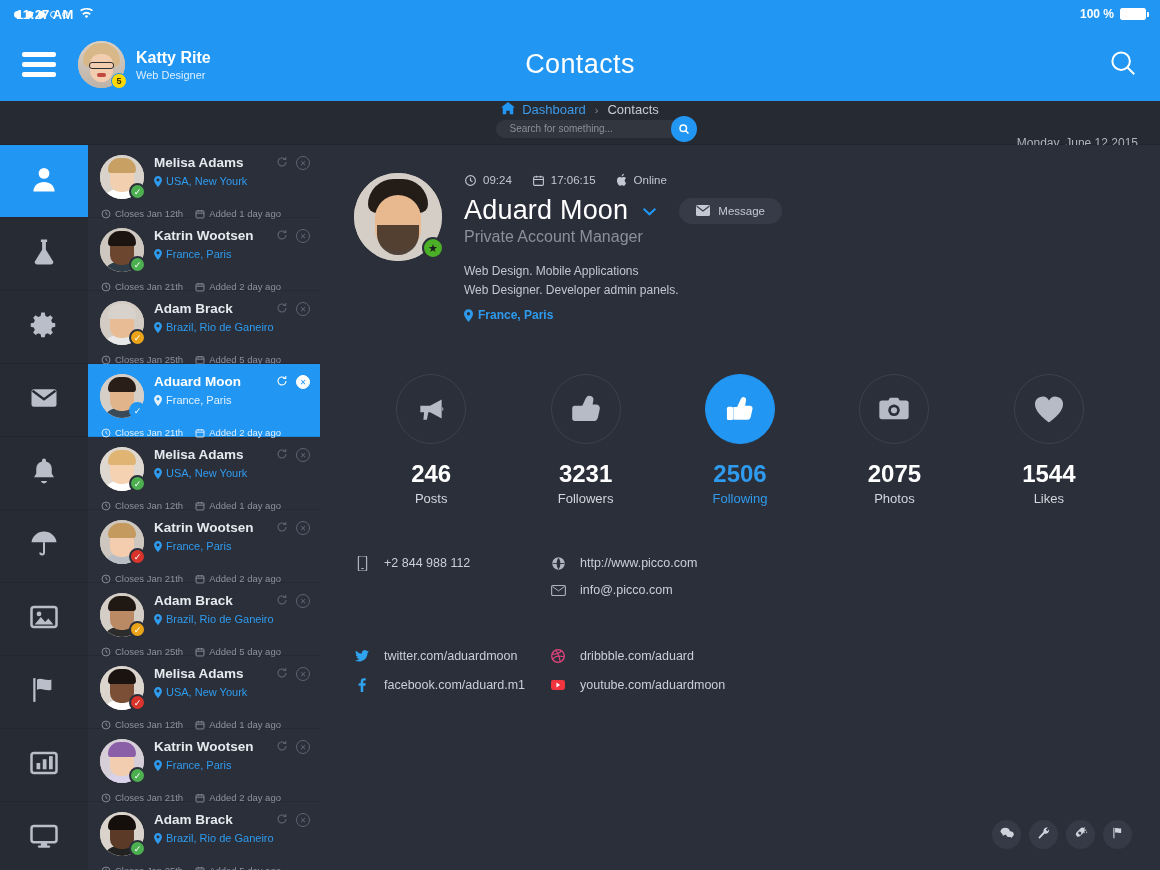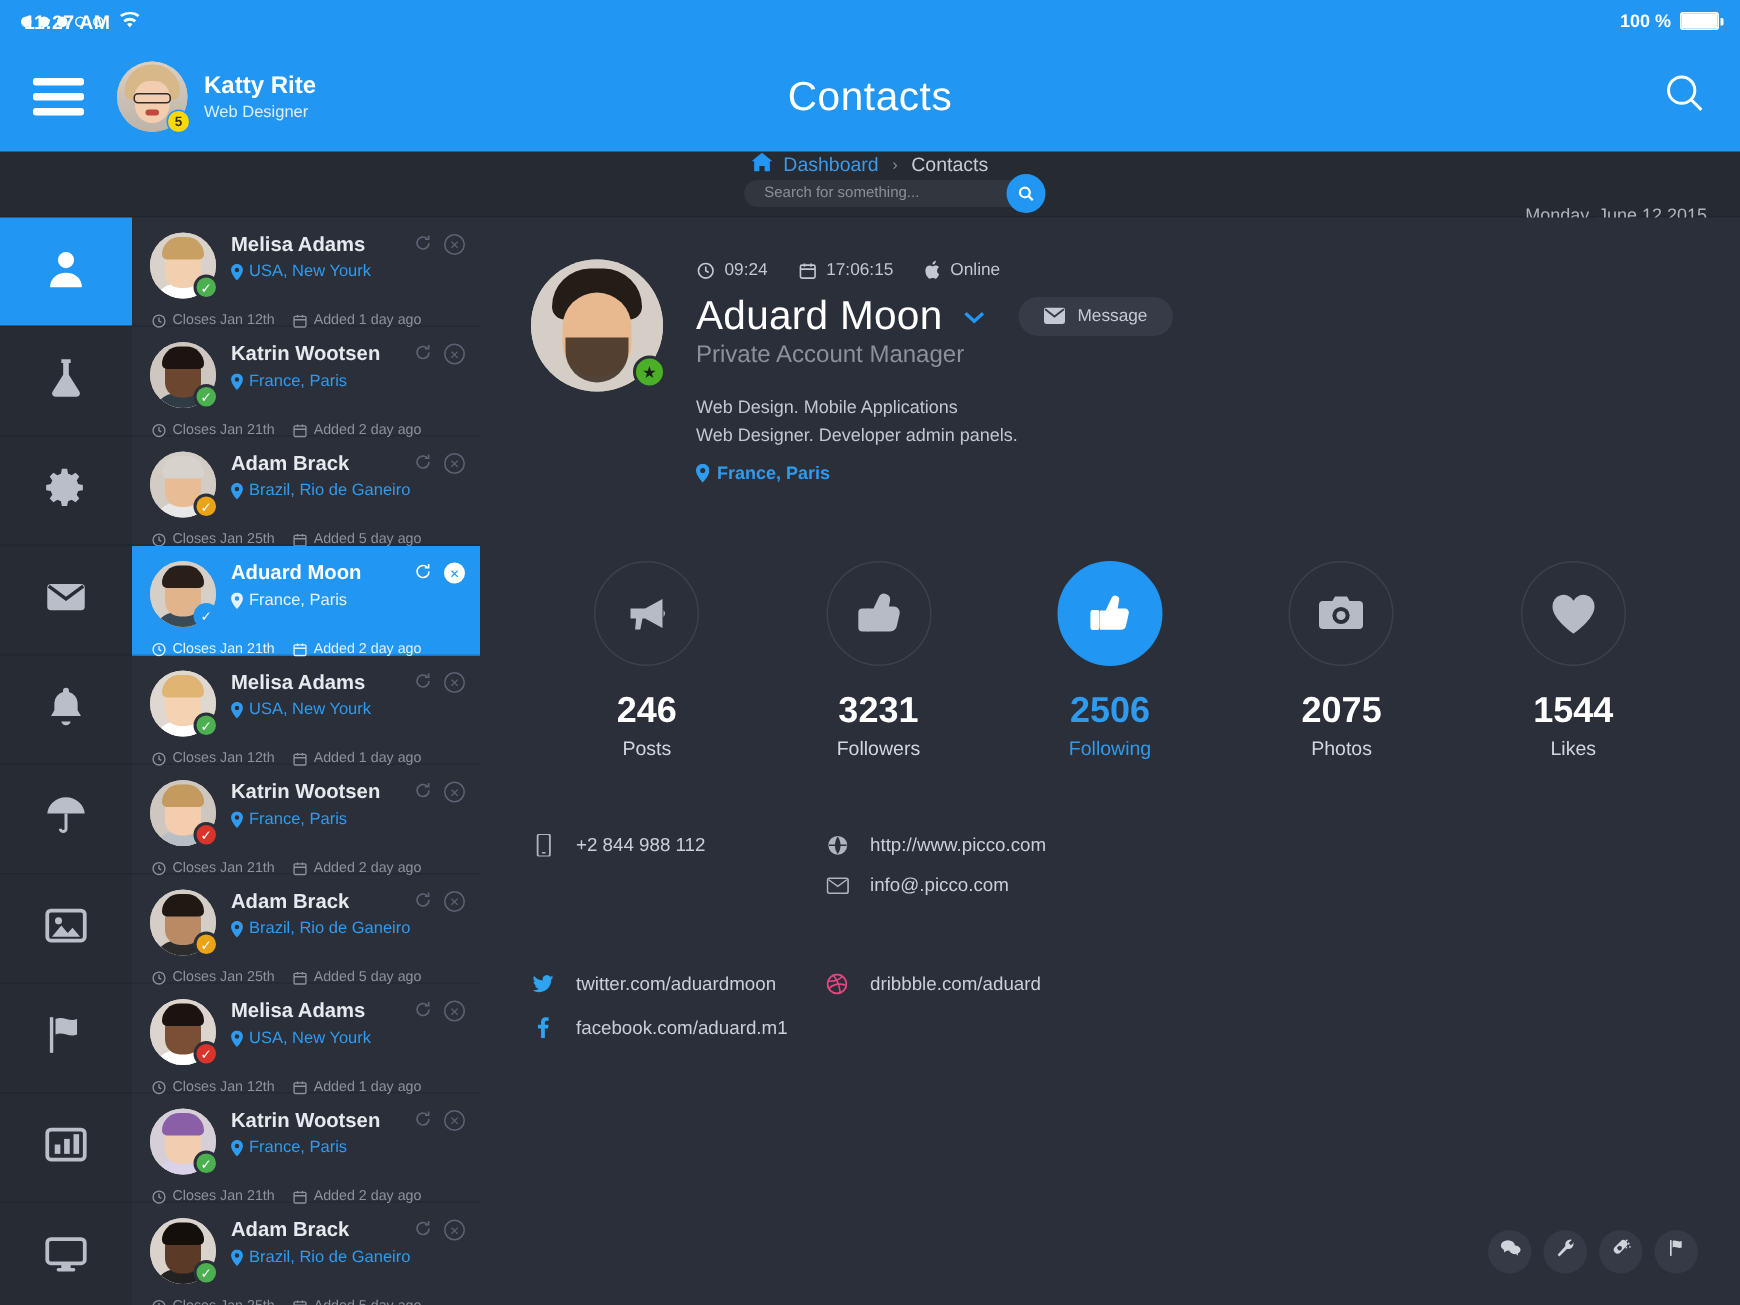--- a/index.html
+++ b/index.html
@@ -1031,20 +1031,29 @@
       <div class="soc-col w2" style="width:300px">
         <div class="soc-row" style="margin-bottom:9px">
           <span class="si">
               <svg viewBox="0 0 20 20">
                 <circle cx="10" cy="10" r="9" fill="none" stroke="#e8457f" stroke-width="1.8"></circle>
                 <path d="M1.6 7.2c5.5.5 10.4-1 13.4-4.6M2.2 14.4C6 10 12.6 9.1 18.2 11.2M6.4 1.6c3.8 4.3 6 9.6 6.6 16.4" fill="none" stroke="#e8457f" stroke-width="1.5"></path>
               </svg>
             </span>
           <span>dribbble.com/aduard</span>
         </div>
+        <div class="soc-row">
+          <span class="si">
+              <svg viewBox="0 0 20 14">
+                <rect x="0" y="0" width="20" height="14" rx="3" fill="#f0353f"></rect>
+                <path d="M7.8 3.6l5.2 3.4-5.2 3.4z" fill="#fff"></path>
+              </svg>
+            </span>
+          <span>youtube.com/aduardmoon</span>
+        </div>
       </div>
     </div>
 
     <div class="fabs">
       <div class="fab">
         <span><svg viewBox="0 0 24 22">
               <ellipse cx="9" cy="8" rx="8" ry="6"></ellipse>
               <path d="M4 12l1 4 4-3z"></path>
               <ellipse cx="17" cy="13" rx="6.5" ry="5"></ellipse>
               <path d="M20 16.5l.8 3.3-3.2-2.4z"></path>

